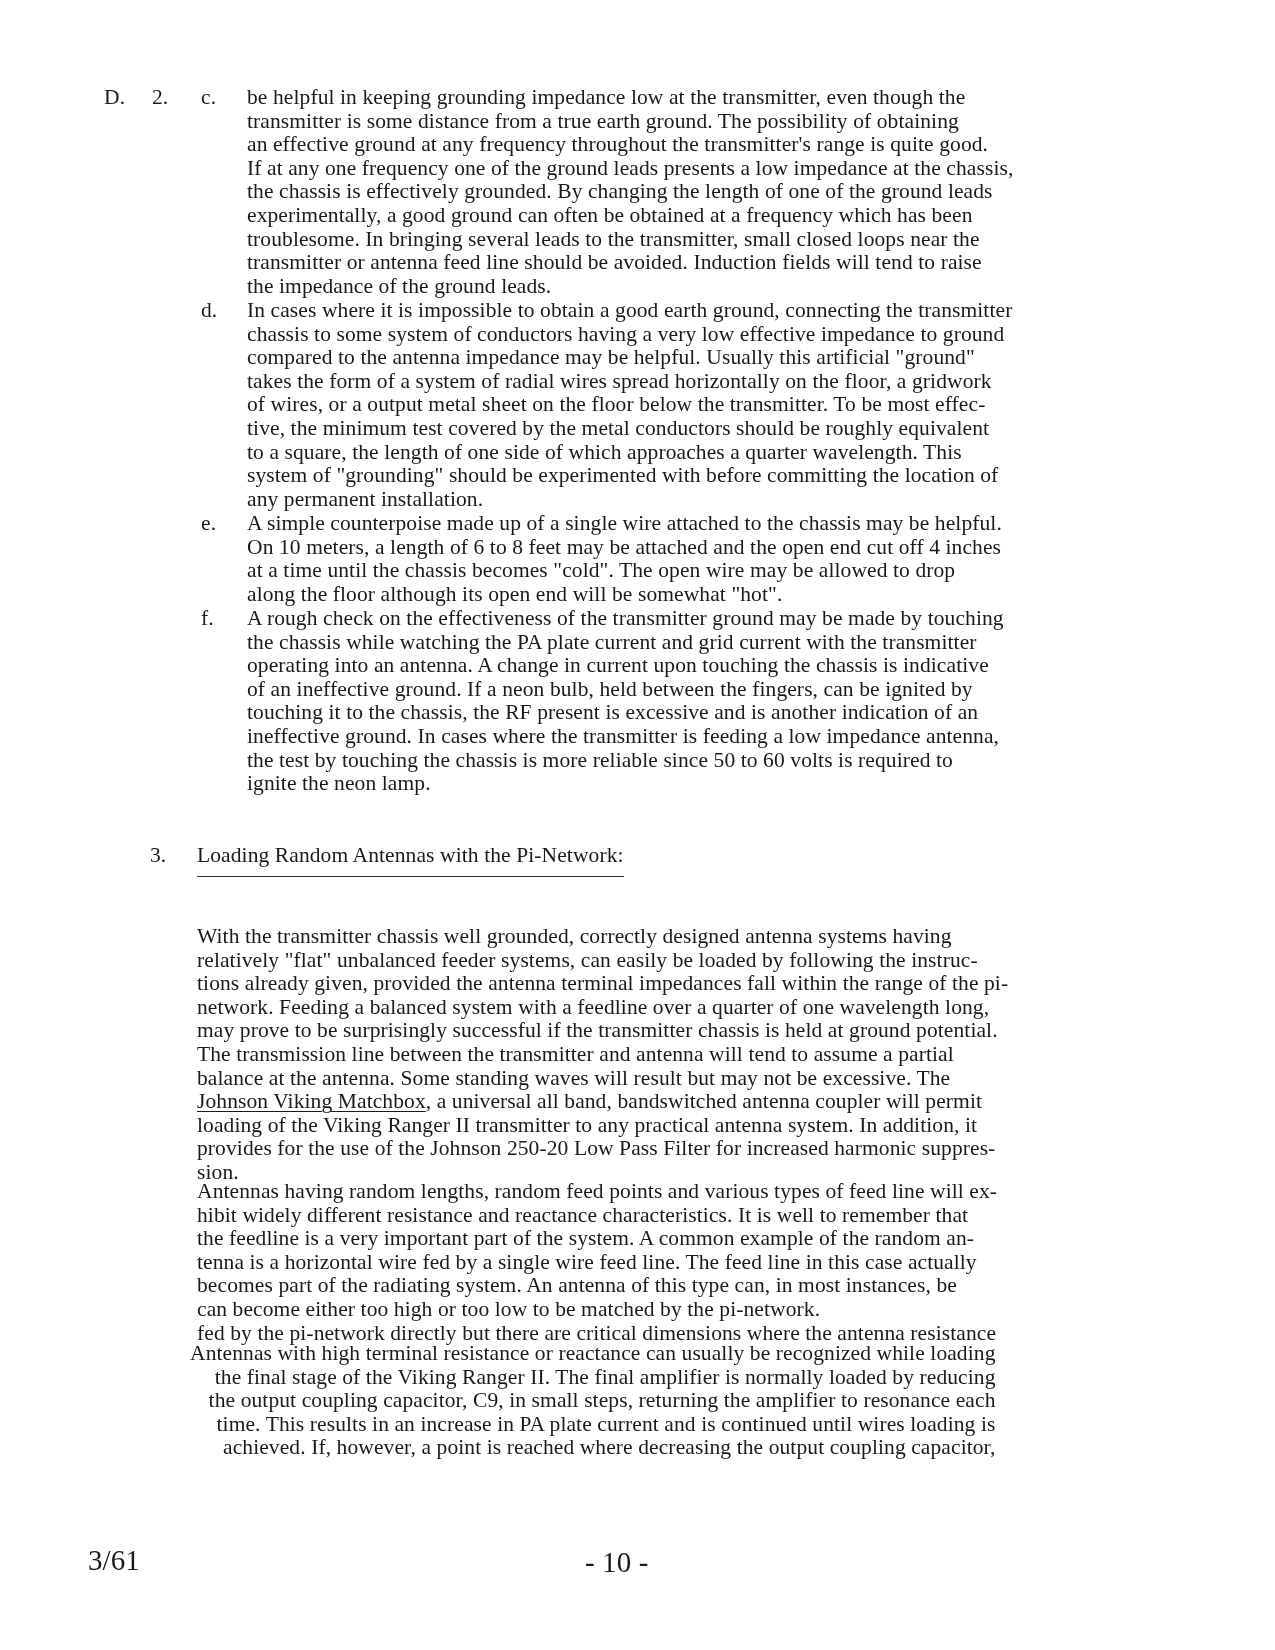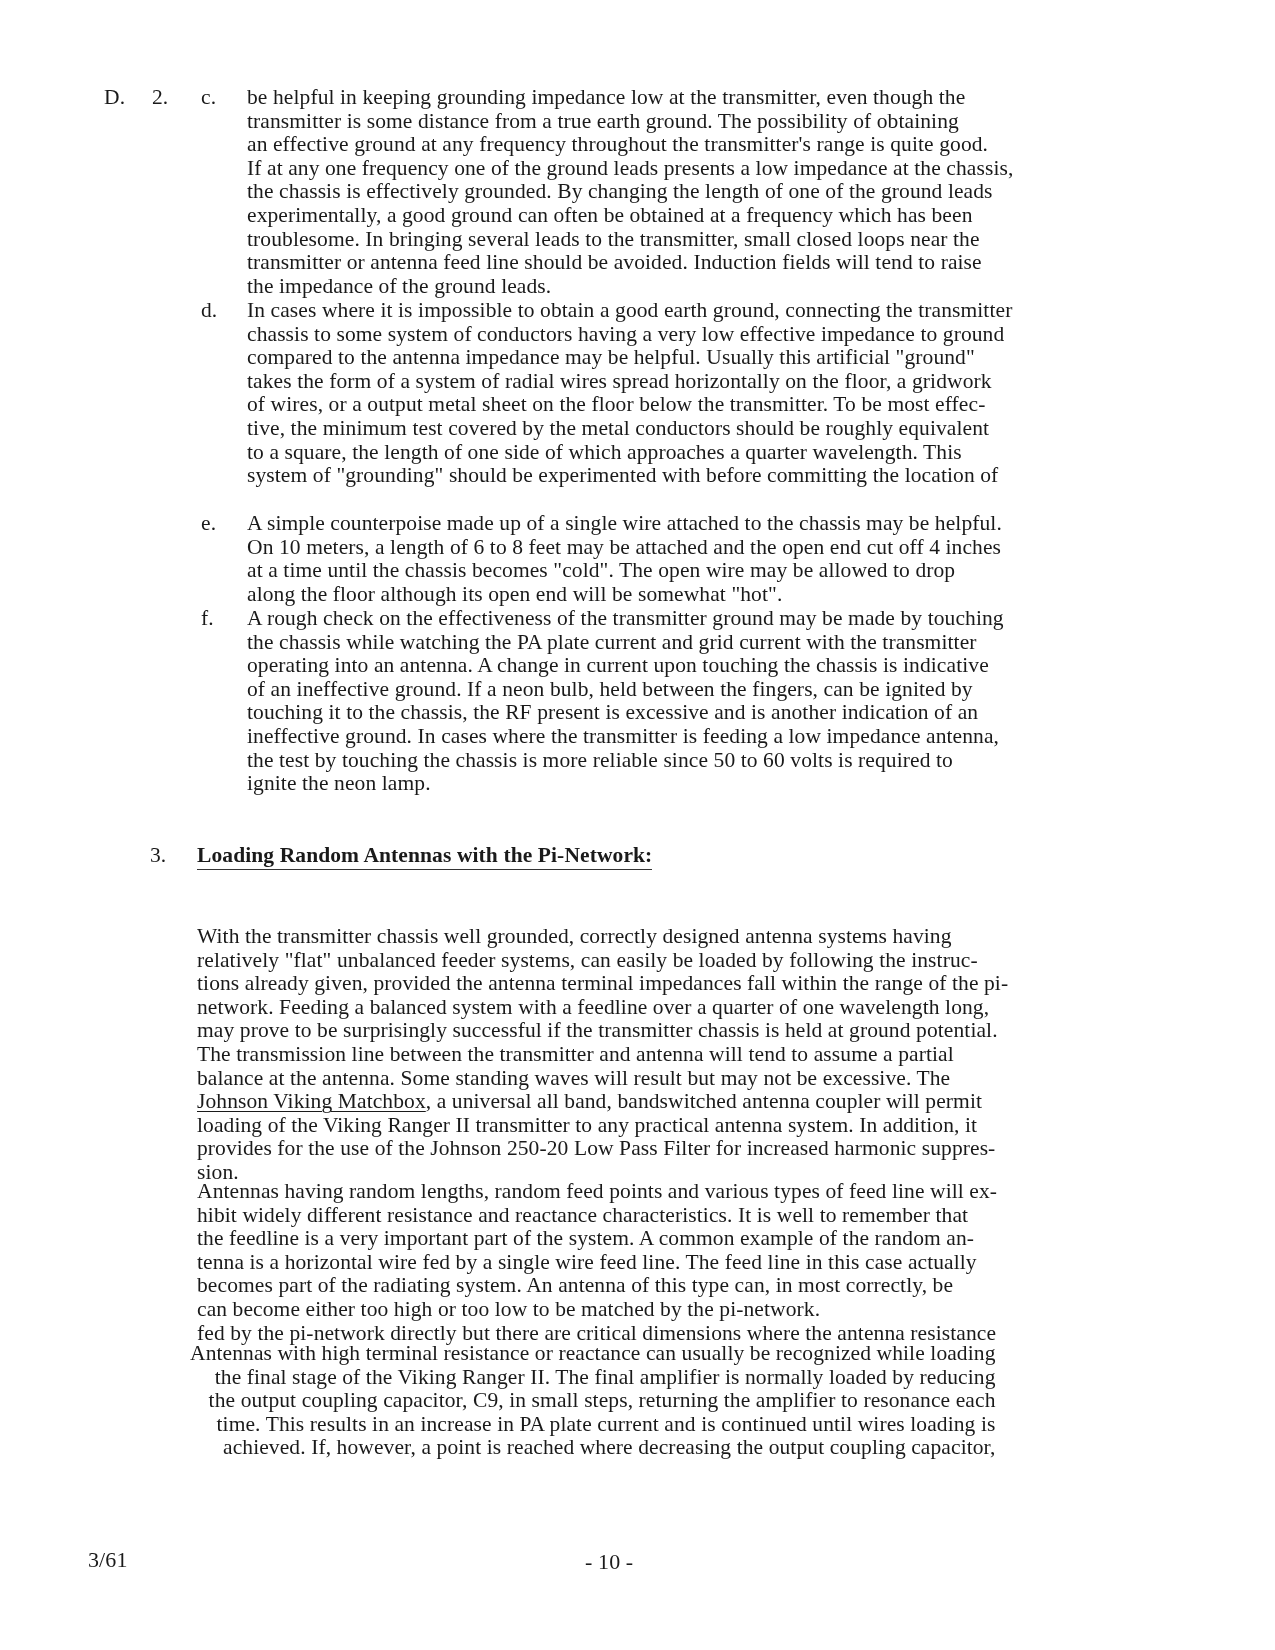--- a/index.html
+++ b/index.html
@@ -7,23 +7,23 @@
       width: 1275px; height: 1650px; position: relative; overflow: hidden;
       font-family: "Liberation Serif", "DejaVu Serif", serif;
       color: #1a1a1a;
     }
     .page { position: absolute; left: 0; top: 0; width: 1275px; height: 1650px; }
     .text { font-size: 21.5px; line-height: 23.6px; letter-spacing: 0.1px; }
     .marker { position: absolute; font-size: 21.5px; line-height: 23.6px; }
     .block { position: absolute; white-space: nowrap; }
     .block .ln { display: block; height: 23.6px; }
     .ul { text-decoration: underline; text-decoration-thickness: 1px; text-underline-offset: 3px; }
-    .footer-left, .footer-center { position: absolute; font-size: 22px; line-height: 24px; }
+    .footer-left, .footer-center { position: absolute; font-size: 29px; line-height: 24px; }
     .heading { position: absolute; font-size: 21.5px; line-height: 24px; }
-    .heading-title { border-bottom: 1px solid #333; padding-bottom: 2px; font-weight: bold; }
+    .heading-title { border-bottom: 1px solid #333; padding-bottom: 9px; }
   </style>
 </head>
 <body>
 
 <div class="page text">
 
   <span class="marker" style="left:104px; top:86px;">D.</span>
   <span class="marker" style="left:152px; top:86px;">2.</span>
   <span class="marker" style="left:201px; top:86px;">c.</span>
 
@@ -42,20 +42,21 @@
   <span class="marker" style="left:201px; top:299px;">d.</span>
   <div class="block" style="left:247px; top:299px;">
     <span class="ln">In cases where it is impossible to obtain a good earth ground, connecting the transmitter</span>
     <span class="ln">chassis to some system of conductors having a very low effective impedance to ground</span>
     <span class="ln">compared to the antenna impedance may be helpful.  Usually this artificial "ground"</span>
     <span class="ln">takes the form of a system of radial wires spread horizontally on the floor, a gridwork</span>
     <span class="ln">of wires, or a output metal sheet on the floor below the transmitter.  To be most effec-</span>
     <span class="ln">tive, the minimum test covered by the metal conductors should be roughly equivalent</span>
     <span class="ln">to a square, the length of one side of which approaches a quarter wavelength.  This</span>
     <span class="ln">system of "grounding" should be experimented with before committing the location of</span>
+    <span class="ln">any permanent installation.</span>
   </div>
 
   <span class="marker" style="left:201px; top:512px;">e.</span>
   <div class="block" style="left:247px; top:512px;">
     <span class="ln">A simple counterpoise made up of a single wire attached to the chassis may be helpful.</span>
     <span class="ln">On 10 meters, a length of 6 to 8 feet may be attached and the open end cut off 4 inches</span>
     <span class="ln">at a time until the chassis becomes "cold".  The open wire may be allowed to drop</span>
     <span class="ln">along the floor although its open end will be somewhat "hot".</span>
   </div>
 
@@ -86,21 +87,21 @@
     <span class="ln">loading of the Viking Ranger II transmitter to any practical antenna system.  In addition, it</span>
     <span class="ln">provides for the use of the Johnson 250-20 Low Pass Filter for increased harmonic suppres-</span>
     <span class="ln">sion.</span>
   </div>
 
   <div class="block" style="left:197px; top:1180px;">
     <span class="ln">Antennas having random lengths, random feed points and various types of feed line will ex-</span>
     <span class="ln">hibit widely different resistance and reactance characteristics.  It is well to remember that</span>
     <span class="ln">the feedline is a very important part of the system.  A common example of the random an-</span>
     <span class="ln">tenna is a horizontal wire fed by a single wire feed line.  The feed line in this case actually</span>
-    <span class="ln">becomes part of the radiating system.  An antenna of this type can, in most correctly, be</span>
+    <span class="ln">becomes part of the radiating system.  An antenna of this type can, in most instances, be</span>
     <span class="ln">can become either too high or too low to be matched by the pi-network.</span>
     <span class="ln">fed by the pi-network directly but there are critical dimensions where the antenna resistance</span>
   </div>
 
   <div class="block" style="left:190px; top:1342px;text-align:right;">
     <span class="ln">Antennas with high terminal resistance or reactance can usually be recognized while loading</span>
     <span class="ln">the final stage of the Viking Ranger II.  The final amplifier is normally loaded by reducing</span>
     <span class="ln">the output coupling capacitor, C9, in small steps, returning the amplifier to resonance each</span>
     <span class="ln">time.  This results in an increase in PA plate current and is continued until wires loading is</span>
     <span class="ln">achieved.  If, however, a point is reached where decreasing the output coupling capacitor,</span>

